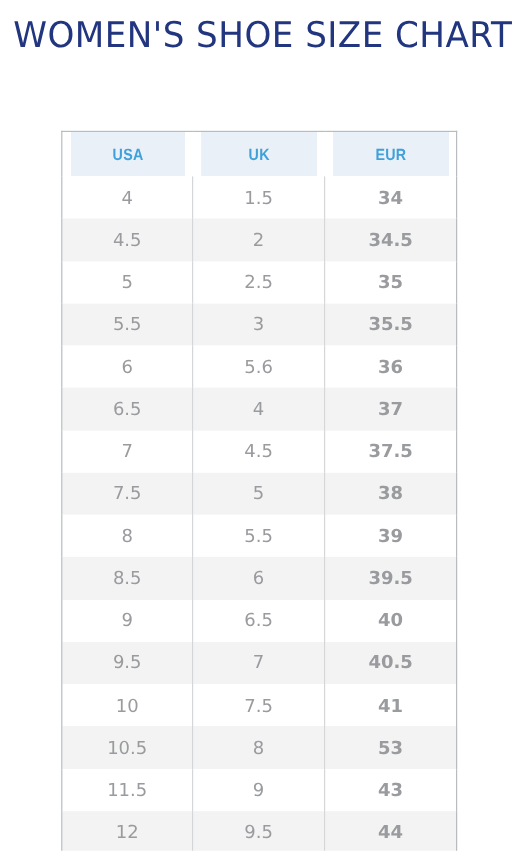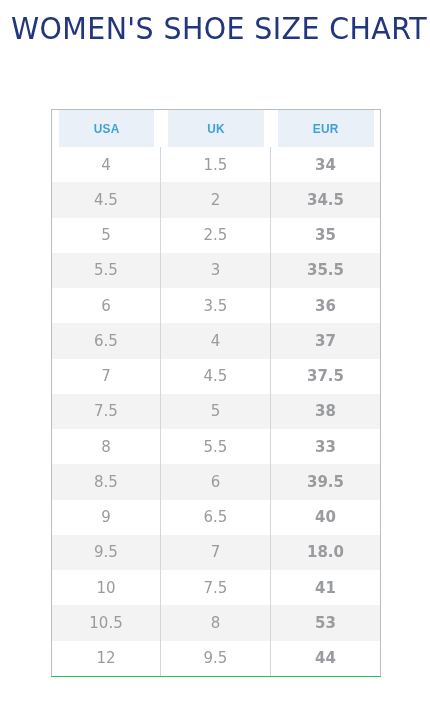--- a/index.html
+++ b/index.html
@@ -131,67 +131,72 @@
         <td>2.5</td>
         <td>35</td>
       </tr>
       <tr>
         <td>5.5</td>
         <td>3</td>
         <td>35.5</td>
       </tr>
       <tr>
         <td>6</td>
-        <td>3.5</td>
+        <td>5.6</td>
         <td>36</td>
       </tr>
       <tr>
         <td>6.5</td>
         <td>4</td>
         <td>37</td>
       </tr>
       <tr>
         <td>7</td>
         <td>4.5</td>
         <td>37.5</td>
       </tr>
       <tr>
         <td>7.5</td>
         <td>5</td>
         <td>38</td>
       </tr>
       <tr>
         <td>8</td>
         <td>5.5</td>
-        <td>33</td>
+        <td>39</td>
       </tr>
       <tr>
         <td>8.5</td>
         <td>6</td>
         <td>39.5</td>
       </tr>
       <tr>
         <td>9</td>
         <td>6.5</td>
         <td>40</td>
       </tr>
       <tr>
         <td>9.5</td>
         <td>7</td>
-        <td>18.0</td>
+        <td>40.5</td>
       </tr>
       <tr>
         <td>10</td>
         <td>7.5</td>
         <td>41</td>
       </tr>
       <tr>
         <td>10.5</td>
         <td>8</td>
         <td>53</td>
       </tr>
       <tr>
+        <td>11.5</td>
+        <td>9</td>
+        <td>43</td>
+      </tr>
+      <tr>
         <td>12</td>
         <td>9.5</td>
         <td>44</td>
       </tr>
     </tbody>
 </table>
 
 </body></html>

